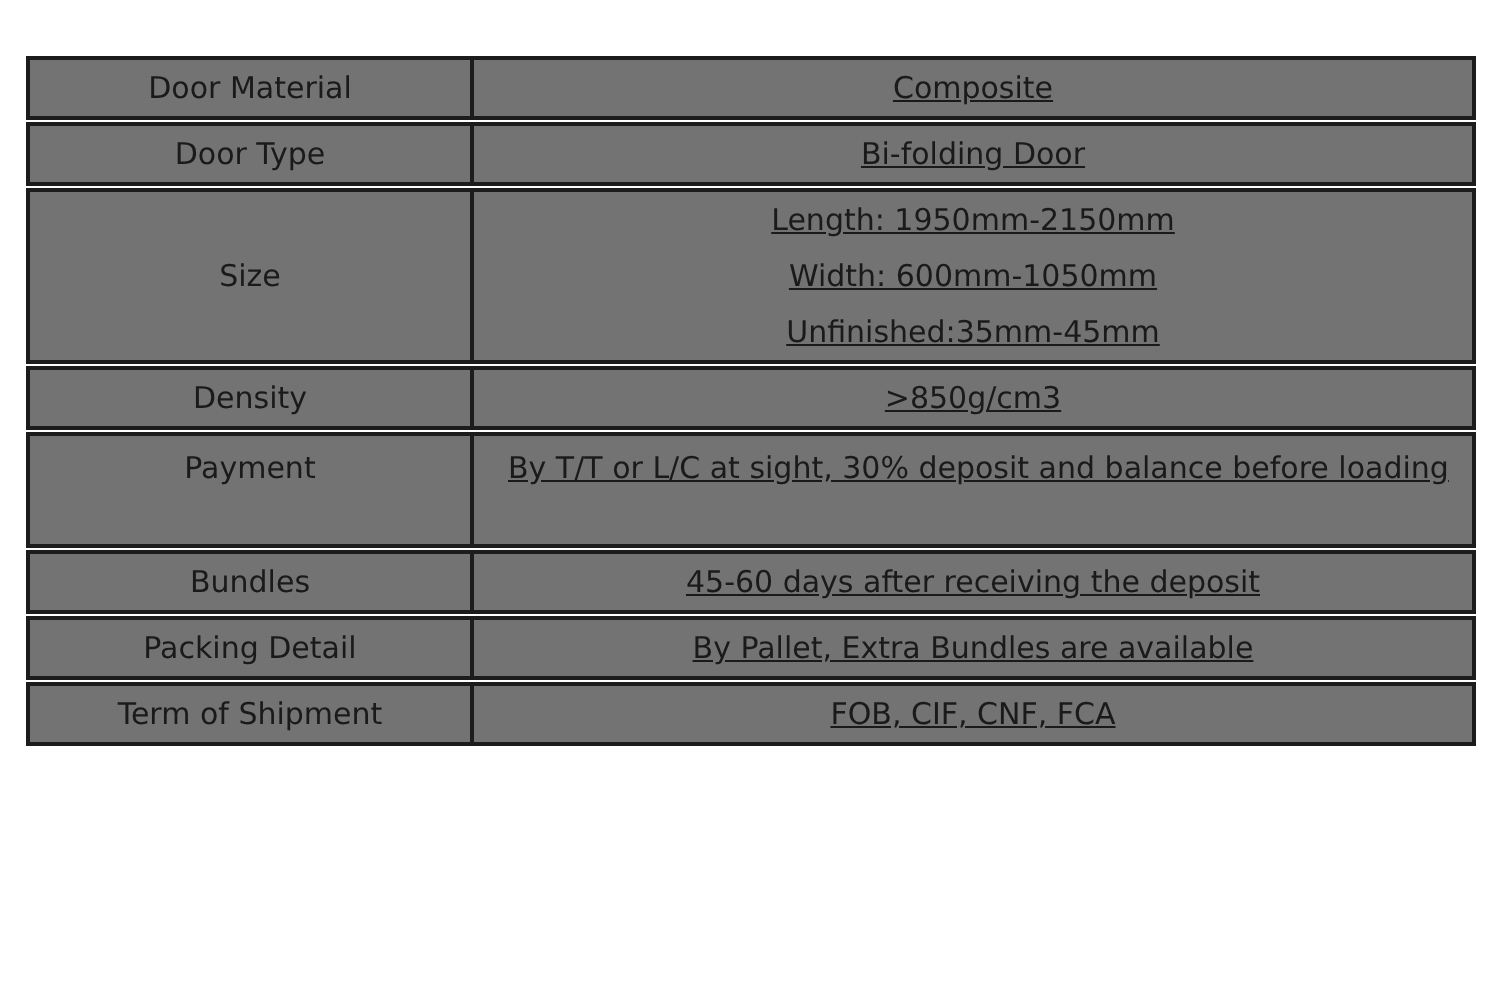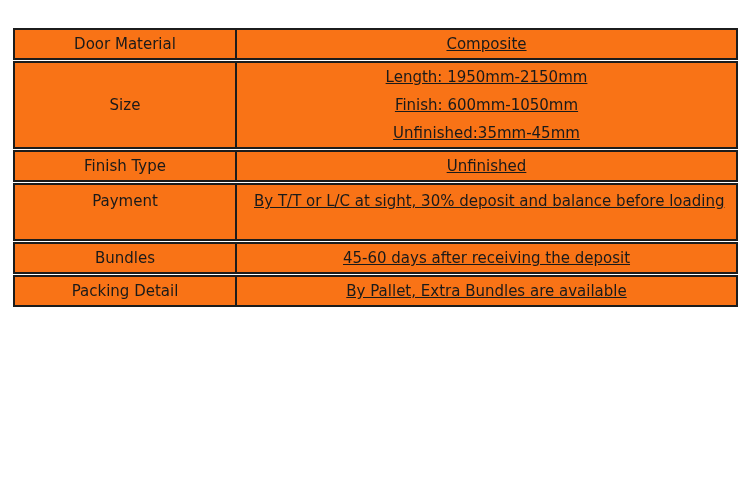--- a/index.html
+++ b/index.html
@@ -23,21 +23,21 @@
     width: 725px;
     table-layout: fixed;
     border-collapse: separate;
     border-spacing: 0 1px;
     font-size: 15px;
     color: #1a1a1a;
   }
   col.c-label { width: 224px; }
   col.c-value { width: 501px; }
   td {
-    background: #f97316;
+    background: #737373;
     padding: 0;
     vertical-align: middle;
     text-align: center;
     line-height: 28px;
     height: 28px;
     overflow: hidden;
   }
   td.label-cell {
     border: 2px solid #1c1c1c;
   }
@@ -68,39 +68,47 @@
   <table class="spec-table">
     <colgroup>
       <col class="c-label">
       <col class="c-value">
     </colgroup>
     <tbody>
       <tr>
         <td class="label-cell">Door Material</td>
         <td class="value-cell">Composite</td>
       </tr>
+      <tr>
+        <td class="label-cell">Door Type</td>
+        <td class="value-cell">Bi-folding Door</td>
+      </tr>
       <tr class="row-size">
         <td class="label-cell">Size</td>
         <td class="value-cell">
           <div class="size-line">Length: 1950mm-2150mm</div>
-          <div class="size-line">Finish: 600mm-1050mm</div>
+          <div class="size-line">Width: 600mm-1050mm</div>
           <div class="size-line">Unfinished:35mm-45mm</div>
         </td>
       </tr>
       <tr>
-        <td class="label-cell">Finish Type</td>
-        <td class="value-cell">Unfinished</td>
+        <td class="label-cell">Density</td>
+        <td class="value-cell">&gt;850g/cm3</td>
       </tr>
       <tr class="row-payment">
         <td class="label-cell payment-label">Payment</td>
         <td class="value-cell payment-value">By T/T or L/C at sight, 30% deposit and balance before loading</td>
       </tr>
       <tr>
         <td class="label-cell">Bundles</td>
         <td class="value-cell">45-60 days after receiving the deposit</td>
       </tr>
       <tr>
         <td class="label-cell">Packing Detail</td>
         <td class="value-cell">By Pallet, Extra Bundles are available</td>
       </tr>
+      <tr>
+        <td class="label-cell">Term of Shipment</td>
+        <td class="value-cell">FOB, CIF, CNF, FCA</td>
+      </tr>
     </tbody>
   </table>
 </div>
 
 </body></html>

